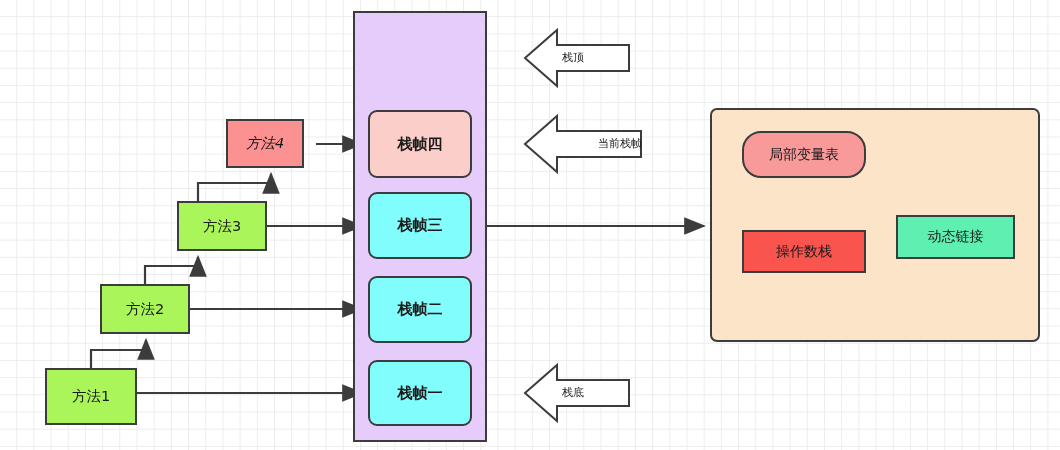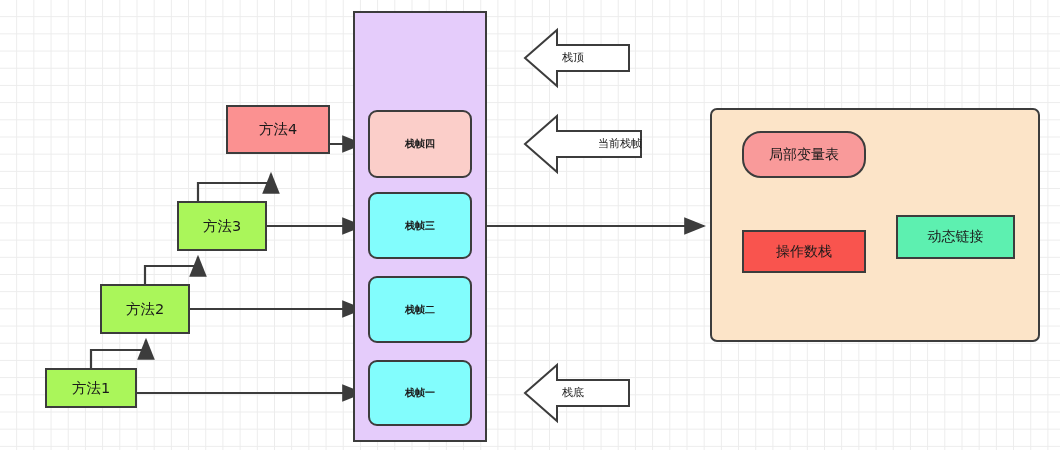--- a/index.html
+++ b/index.html
@@ -54,21 +54,21 @@
   }
   .frame {
     position: absolute;
     box-sizing: border-box;
     background: #82fdfd;
     border: 2.5px solid #3c3c3c;
     border-radius: 9px;
     display: flex;
     align-items: center;
     justify-content: center;
-    font-size: 10px;
+    font-size: 15px;
     font-weight: bold;
     color: #1a1a1a;
   }
   .frame-current {
     background: #fbcec9;
   }
 
   
   .panel {
     position: absolute;
@@ -133,27 +133,27 @@
       <path d="M 472,226 L 704,226"></path>
     </g>
 
     <g fill="#ffffff" stroke="#3c3c3c" stroke-width="2">
       <path d="M 525,58 L 557,30 L 557,45 L 629,45 L 629,71 L 557,71 L 557,86 z"></path>
       <path d="M 525,144 L 557,116 L 557,131 L 641,131 L 641,157 L 557,157 L 557,172 z"></path>
       <path d="M 525,393 L 557,365 L 557,380 L 629,380 L 629,406 L 557,406 L 557,421 z"></path>
     </g>
   </svg>
 
-  <div class="box method" style="left:45px; top:368px; width:92px; height:40px;">方法1</div>
+  <div class="box method" style="left:45px; top:368px; width:92px; height:57px;">方法1</div>
 
   <div class="box method" style="left:100px; top:284px; width:90px; height:50px;">方法2</div>
 
   <div class="box method" style="left:153px; top:201px; width:90px; height:50px;margin-left:24px;">方法3</div>
 
-  <div class="box method method-top" style="left:226px; top:105px; width:104px; height:49px;">方法4</div>
+  <div class="box method method-top" style="left:226px; top:119px; width:78px; height:49px;font-style:italic;">方法4</div>
 
   <div class="stack-container" style="left:353px; top:11px; width:134px; height:431px;"></div>
 
   <div class="frame frame-current" style="left:368px; top:110px; width:104px; height:68px;">栈帧四</div>
 
   <div class="frame" style="left:368px; top:192px; width:104px; height:67px;">栈帧三</div>
 
   <div class="frame" style="left:368px; top:276px; width:104px; height:67px;">栈帧二</div>
 
   <div class="frame" style="left:368px; top:360px; width:104px; height:66px;">栈帧一</div>

